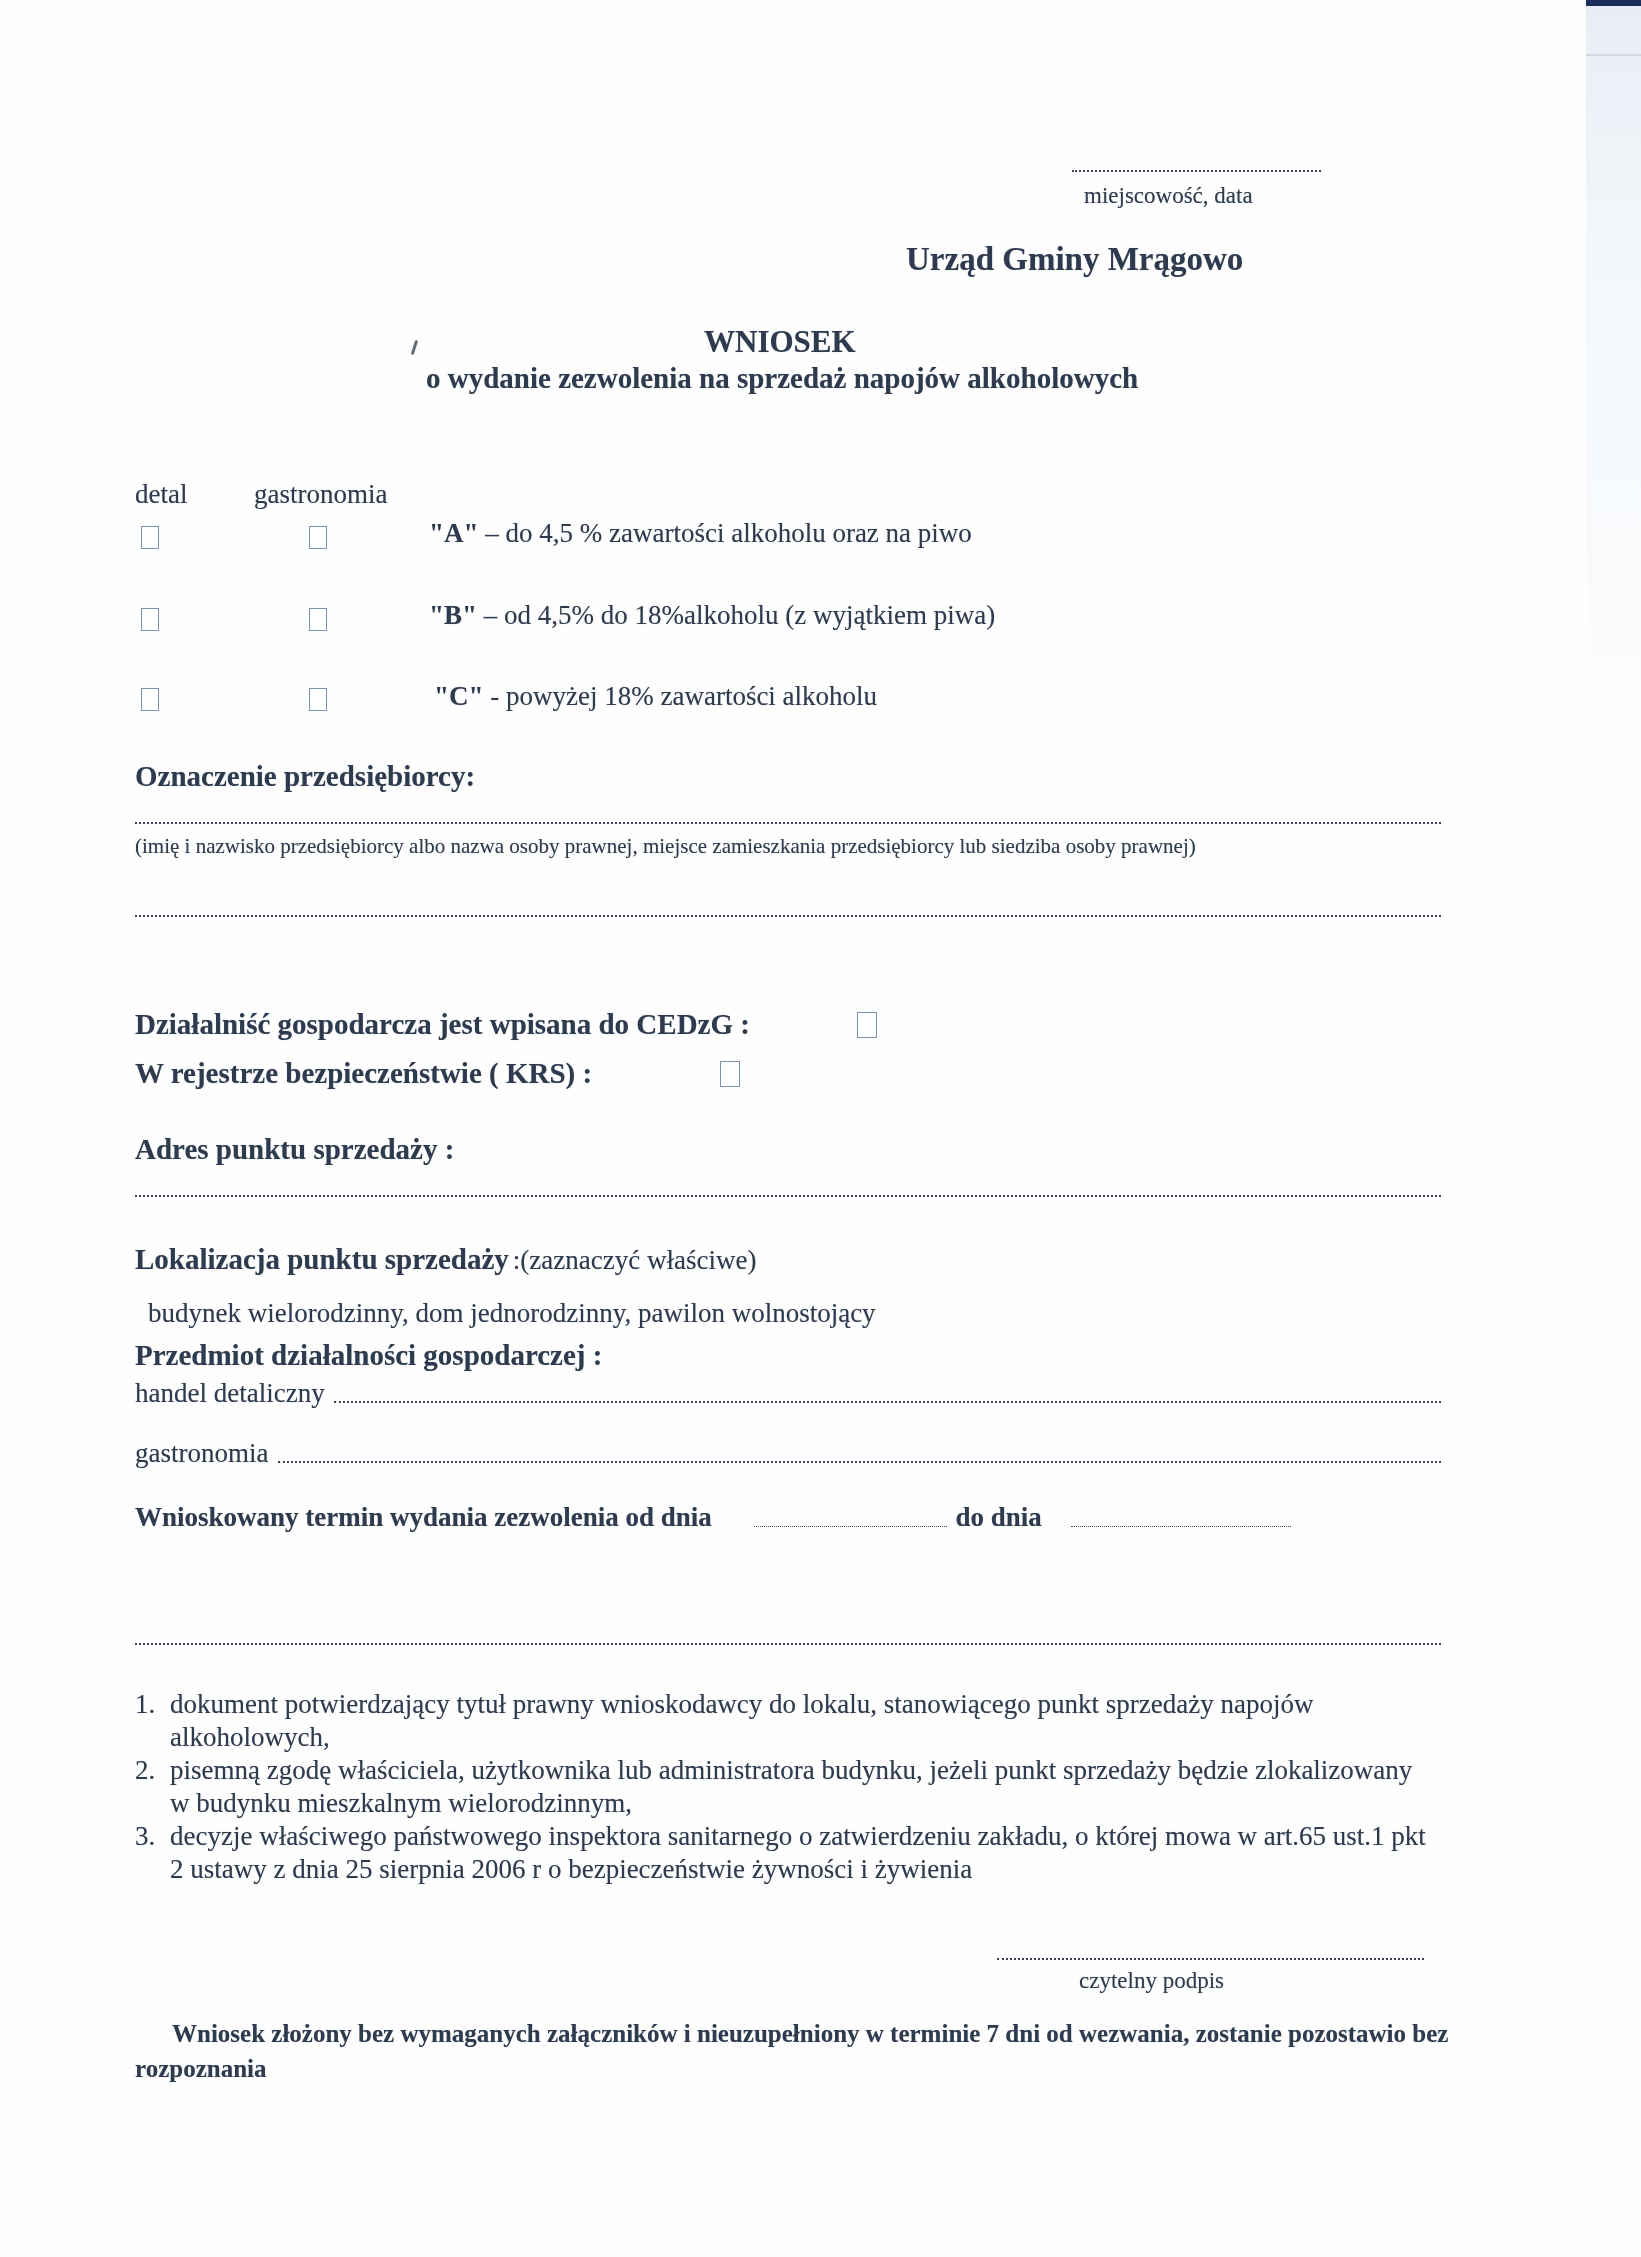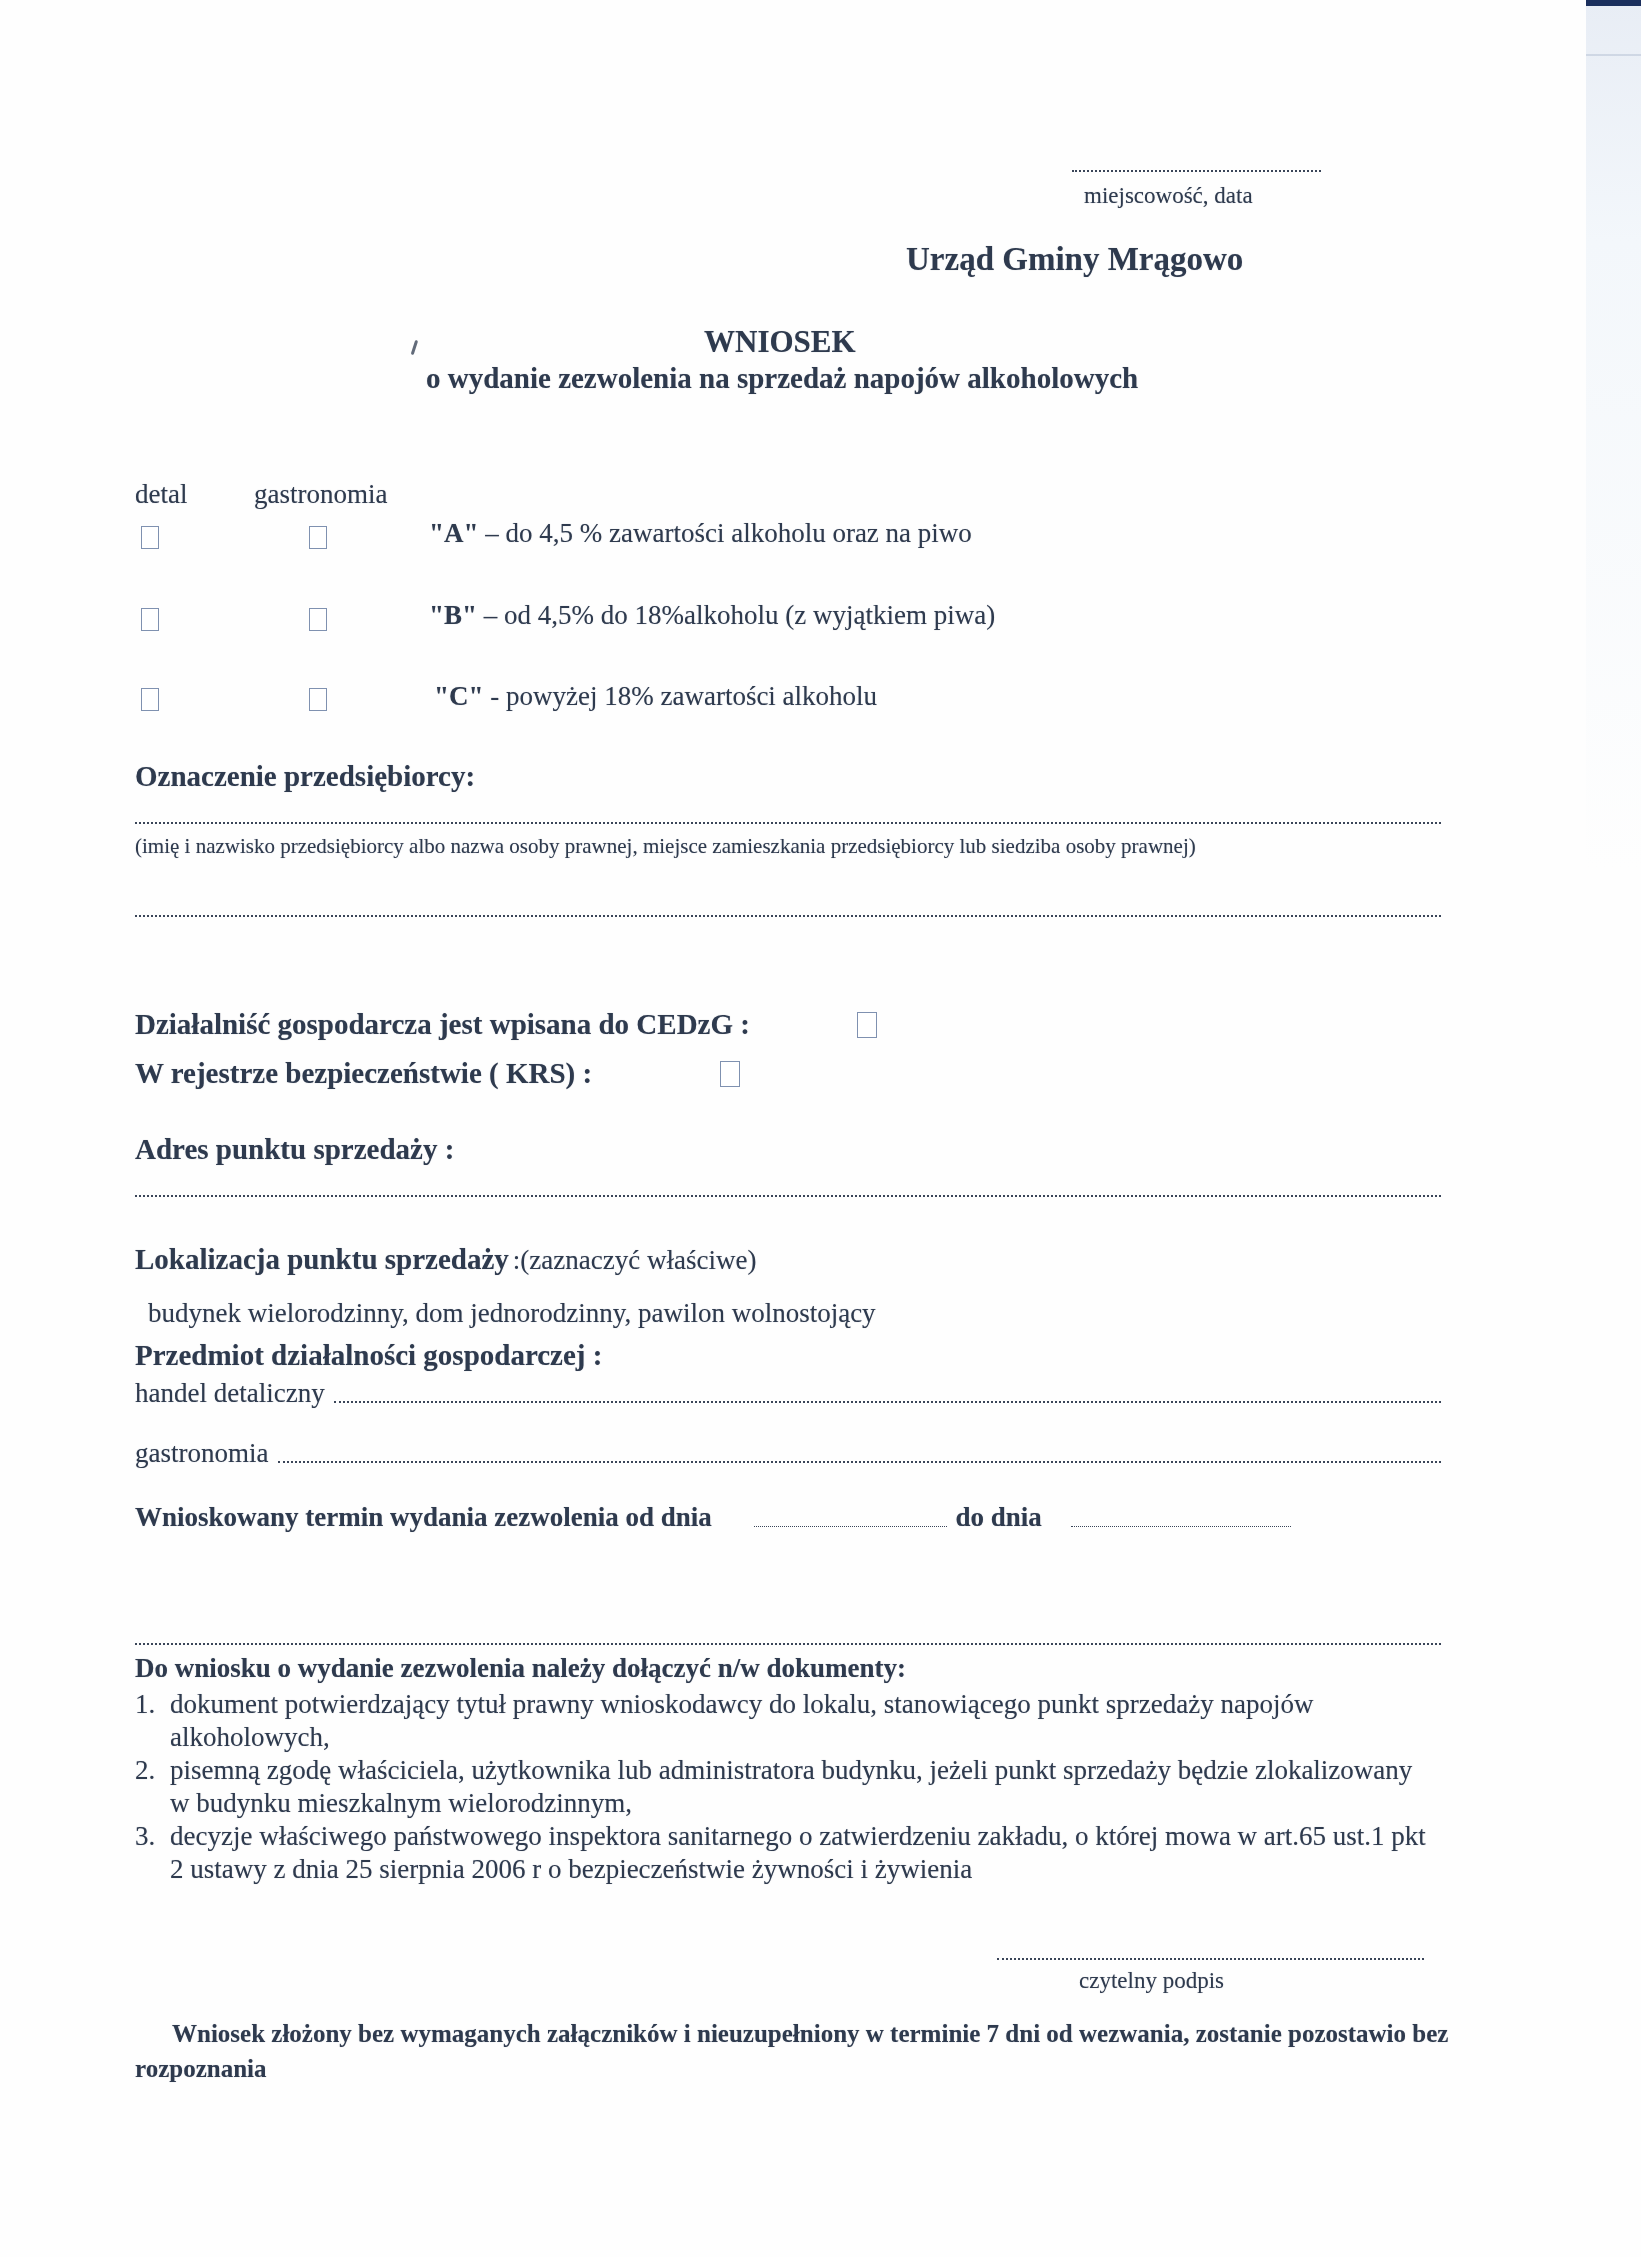--- a/index.html
+++ b/index.html
@@ -178,21 +178,20 @@
     <span class="gap1"></span>
     <span class="fill fine seg1"></span>
     <span class="gap2"></span>
     <span class="b">do dnia</span>
     <span class="gap3"></span>
     <span class="fill fine seg2"></span>
   </div>
 
   <div class="abs dotline p-dot4"></div>
 
-  <div class="abs fs28 b p-att-head">Do wniosku o wydanie zezwolenia należy dołączyć n/w dokumenty:</div>
   <div class="abs fs28 p-att-list">
     <div class="att-item">
       <span class="att-num">1.</span>
       <span class="att-text">dokument potwierdzający tytuł prawny wnioskodawcy do lokalu, stanowiącego punkt sprzedaży napojów<br>alkoholowych,</span>
     </div>
     <div class="att-item">
       <span class="att-num">2.</span>
       <span class="att-text">pisemną zgodę właściciela, użytkownika lub administratora budynku, jeżeli punkt sprzedaży  będzie zlokalizowany<br>w budynku mieszkalnym wielorodzinnym,</span>
     </div>
     <div class="att-item">

